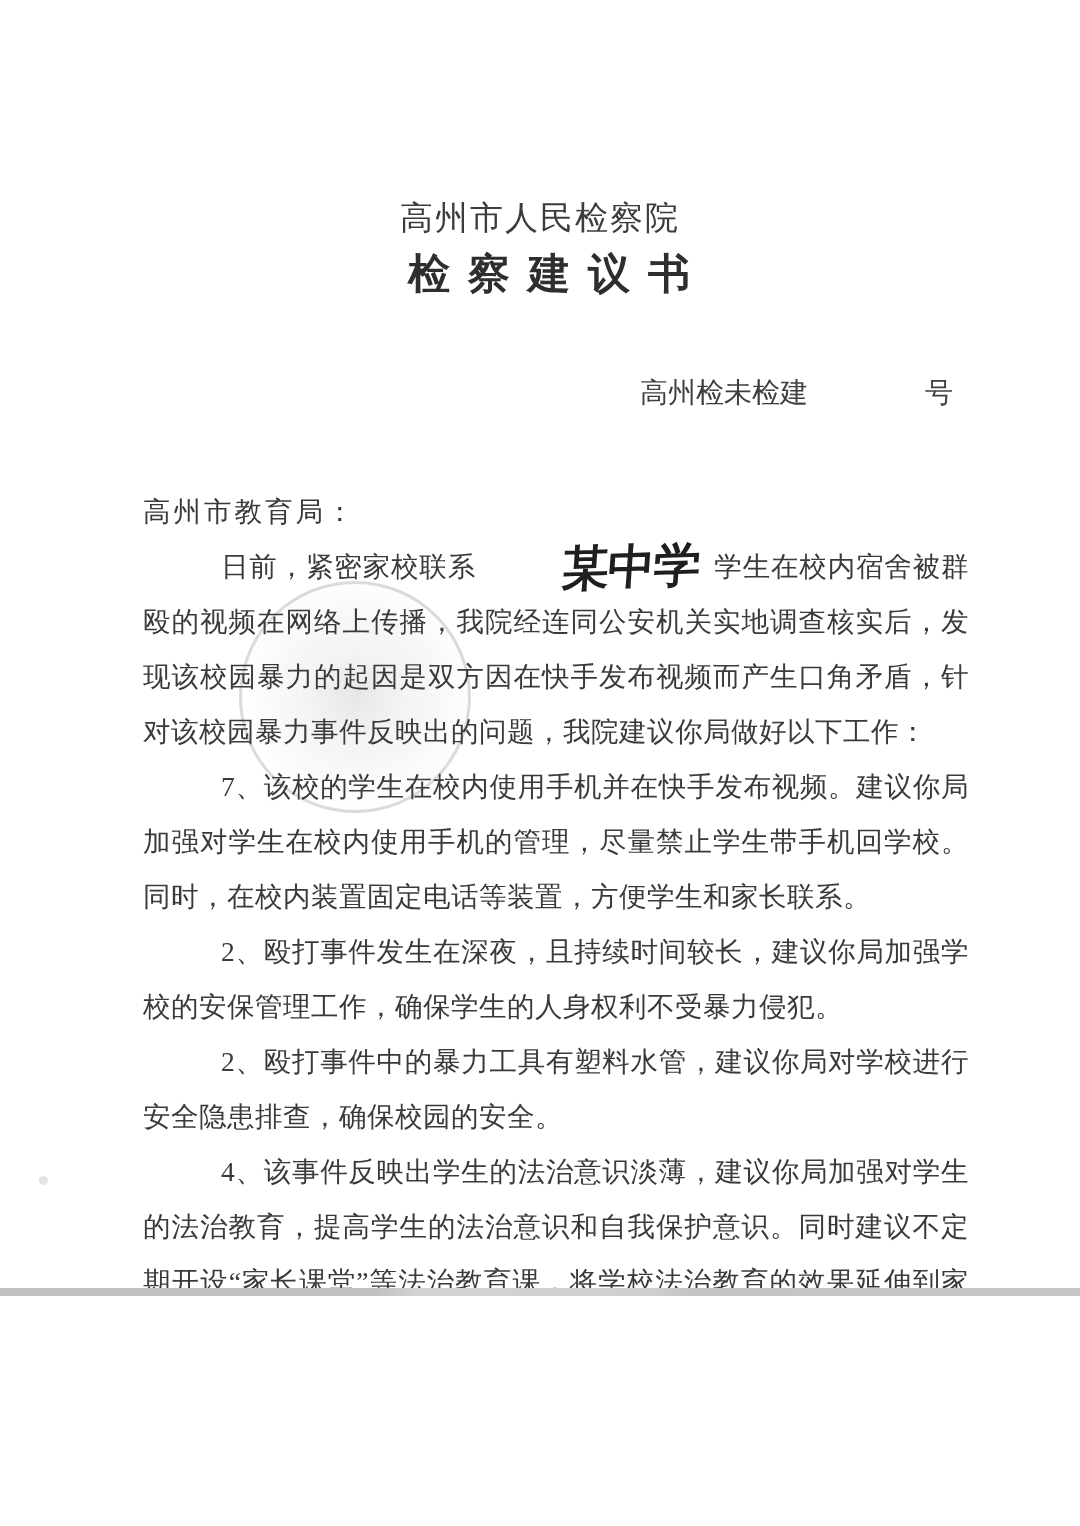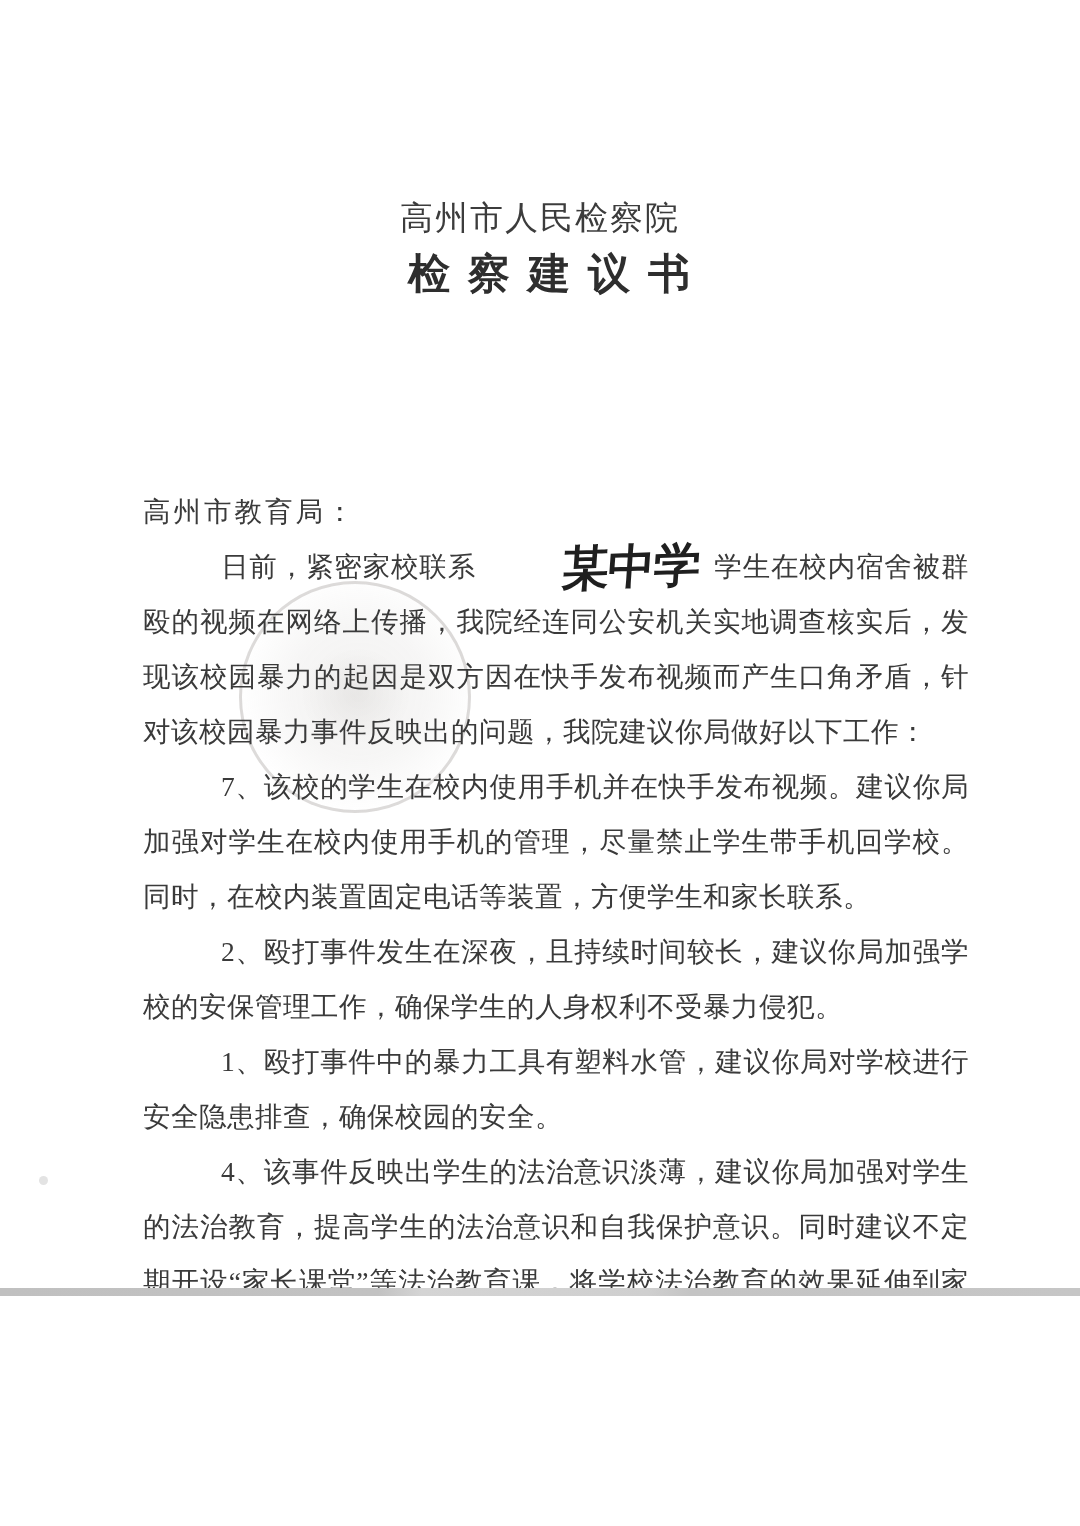--- a/index.html
+++ b/index.html
@@ -172,29 +172,33 @@
 </head>
 <body>
 
 <div class="page">
 
   <div class="stamp"></div>
 
   <div class="org-name">高州市人民检察院</div>
   <div class="doc-title">检察建议书</div>
 
+  <div class="doc-number">
+    <span>高州检未检建</span>
+    <span class="suffix">号</span>
+  </div>
 
   <div class="body-block">
     <p class="salutation">高州市教育局：</p>
 
     <p class="body-p"><span>日前，紧密家校联系</span><span class="handwritten">某中学</span><span>学生在校内宿舍被群殴的视频在网络上传播，我院经连同公安机关实地调查核实后，发现该校园暴力的起因是双方因在快手发布视频而产生口角矛盾，针对该校园暴力事件反映出的问题，我院建议你局做好以下工作：</span></p>
 
     <p class="body-p">7、该校的学生在校内使用手机并在快手发布视频。建议你局加强对学生在校内使用手机的管理，尽量禁止学生带手机回学校。同时，在校内装置固定电话等装置，方便学生和家长联系。</p>
     <p class="body-p">2、殴打事件发生在深夜，且持续时间较长，建议你局加强学校的安保管理工作，确保学生的人身权利不受暴力侵犯。</p>
-    <p class="body-p">1、殴打事件中的暴力工具有塑料水管，建议你局对学校进行安全隐患排查，确保校园的安全。</p>
+    <p class="body-p">2、殴打事件中的暴力工具有塑料水管，建议你局对学校进行安全隐患排查，确保校园的安全。</p>
     <p class="body-p">4、该事件反映出学生的法治意识淡薄，建议你局加强对学生的法治教育，提高学生的法治意识和自我保护意识。同时建议不定期开设“家长课堂”等法治教育课，将学校法治教育的效果延伸到家庭，在提高家长、学生法治观念的同时，紧密家校联系。</p>
   </div>
 
   <div class="page-number">1</div>
 
   <div class="speck"></div>
 
   <div class="footer-watermark">
     <svg class="wechat-logo" viewBox="0 0 58 44" fill="none" xmlns="http://www.w3.org/2000/svg">
 

